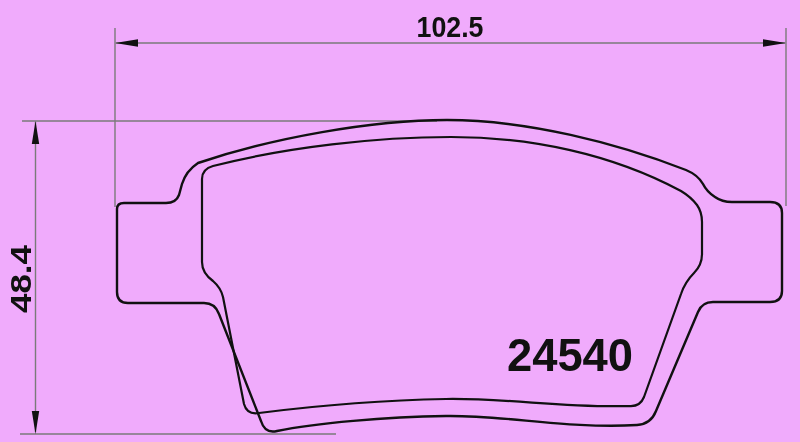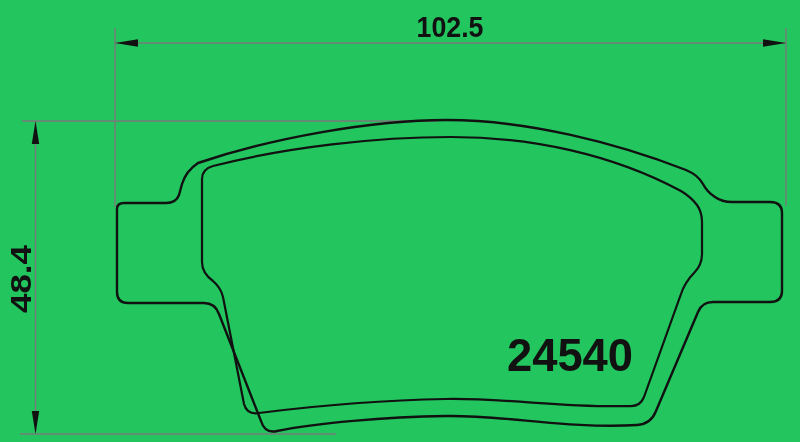--- a/index.html
+++ b/index.html
@@ -4,21 +4,21 @@
 <style>
   html, body {
     margin: 0;
     padding: 0;
     background: #ffffff;
   }
   .drawing-page {
     position: relative;
     width: 800px;
     height: 442px;
-    background: #22c55e;
+    background: #f0abfc;
     overflow: hidden;
     font-family: "Liberation Sans", sans-serif;
   }
   .drawing-page svg {
     position: absolute;
     left: 0;
     top: 0;
     display: block;
   }
   .contour {

